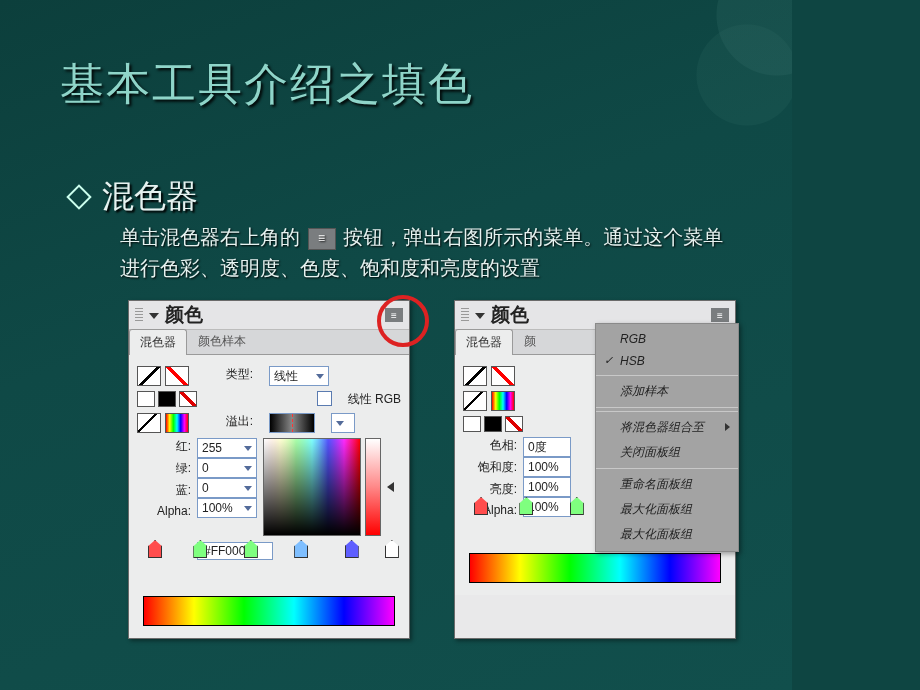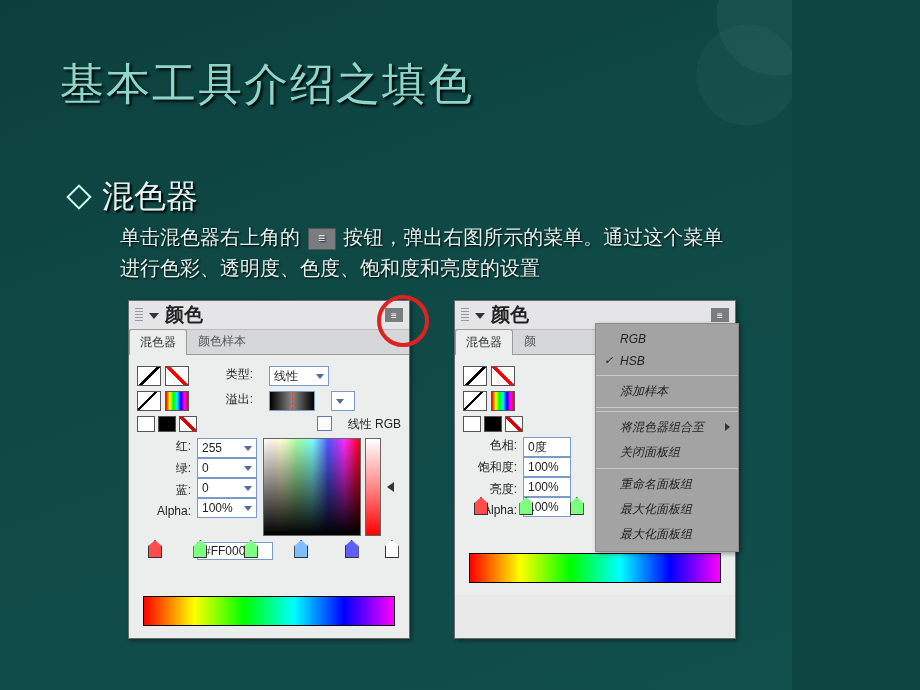--- a/index.html
+++ b/index.html
@@ -157,39 +157,39 @@
             <span class="swatch pen"></span>
             <span class="swatch red"></span>
           </div>
           <span class="lab">类型:</span>
           <span class="input">
             <span>线性</span>
             <span class="arr"></span>
           </span>
         </div>
         <div class="row">
+          <div class="mini-icons">
+              <span></span>
+              <span></span>
+              <span></span>
+            </div>
+          <span style="flex:1"></span>
+          <span class="checkbox"></span>
+          <span>线性 RGB</span>
+        </div>
+        <div class="row">
           <div class="sw-pair">
             <span class="swatch bucket"></span>
             <span class="swatch rainbow"></span>
           </div>
           <span class="lab">溢出:</span>
           <span class="overflow-swatch"></span>
           <span class="input" style="min-width:14px;">
               <span class="arr"></span>
             </span>
-        </div>
-        <div class="row">
-          <div class="mini-icons">
-              <span></span>
-              <span></span>
-              <span></span>
-            </div>
-          <span style="flex:1"></span>
-          <span class="checkbox"></span>
-          <span>线性 RGB</span>
         </div>
 
         <div class="color-area">
           <div class="labels-col">
             <span>红:</span>
             <span>绿:</span>
             <span>蓝:</span>
             <span>Alpha:</span>
           </div>
           <div class="inputs-col">

